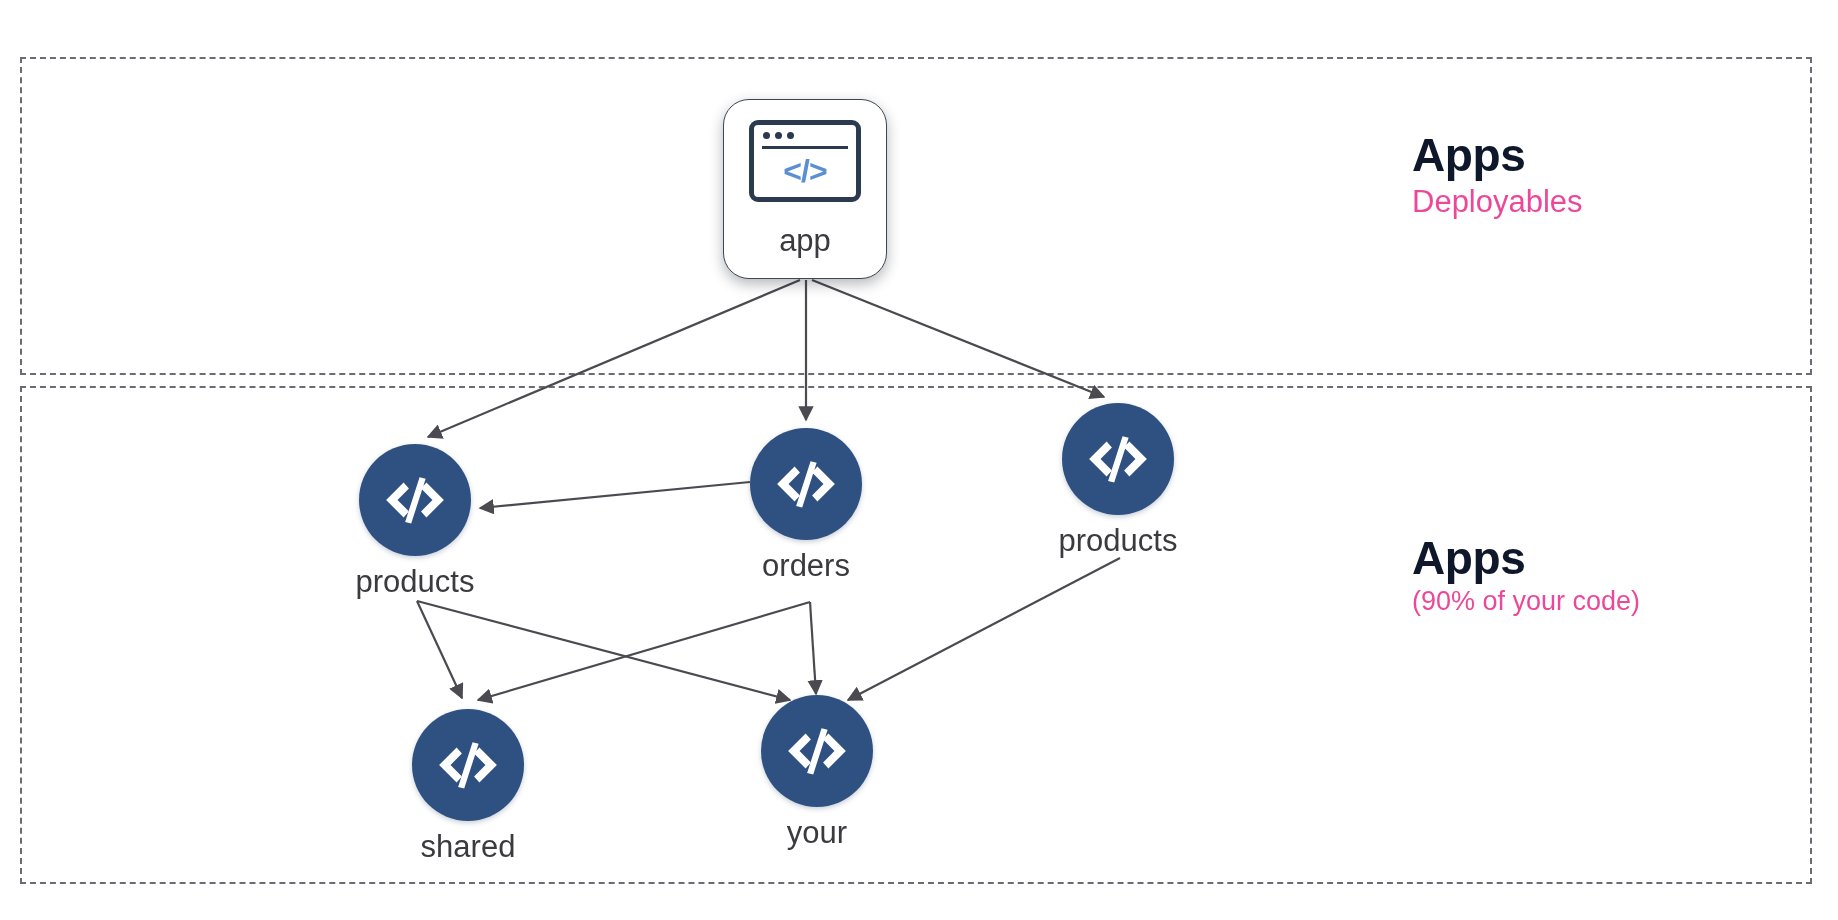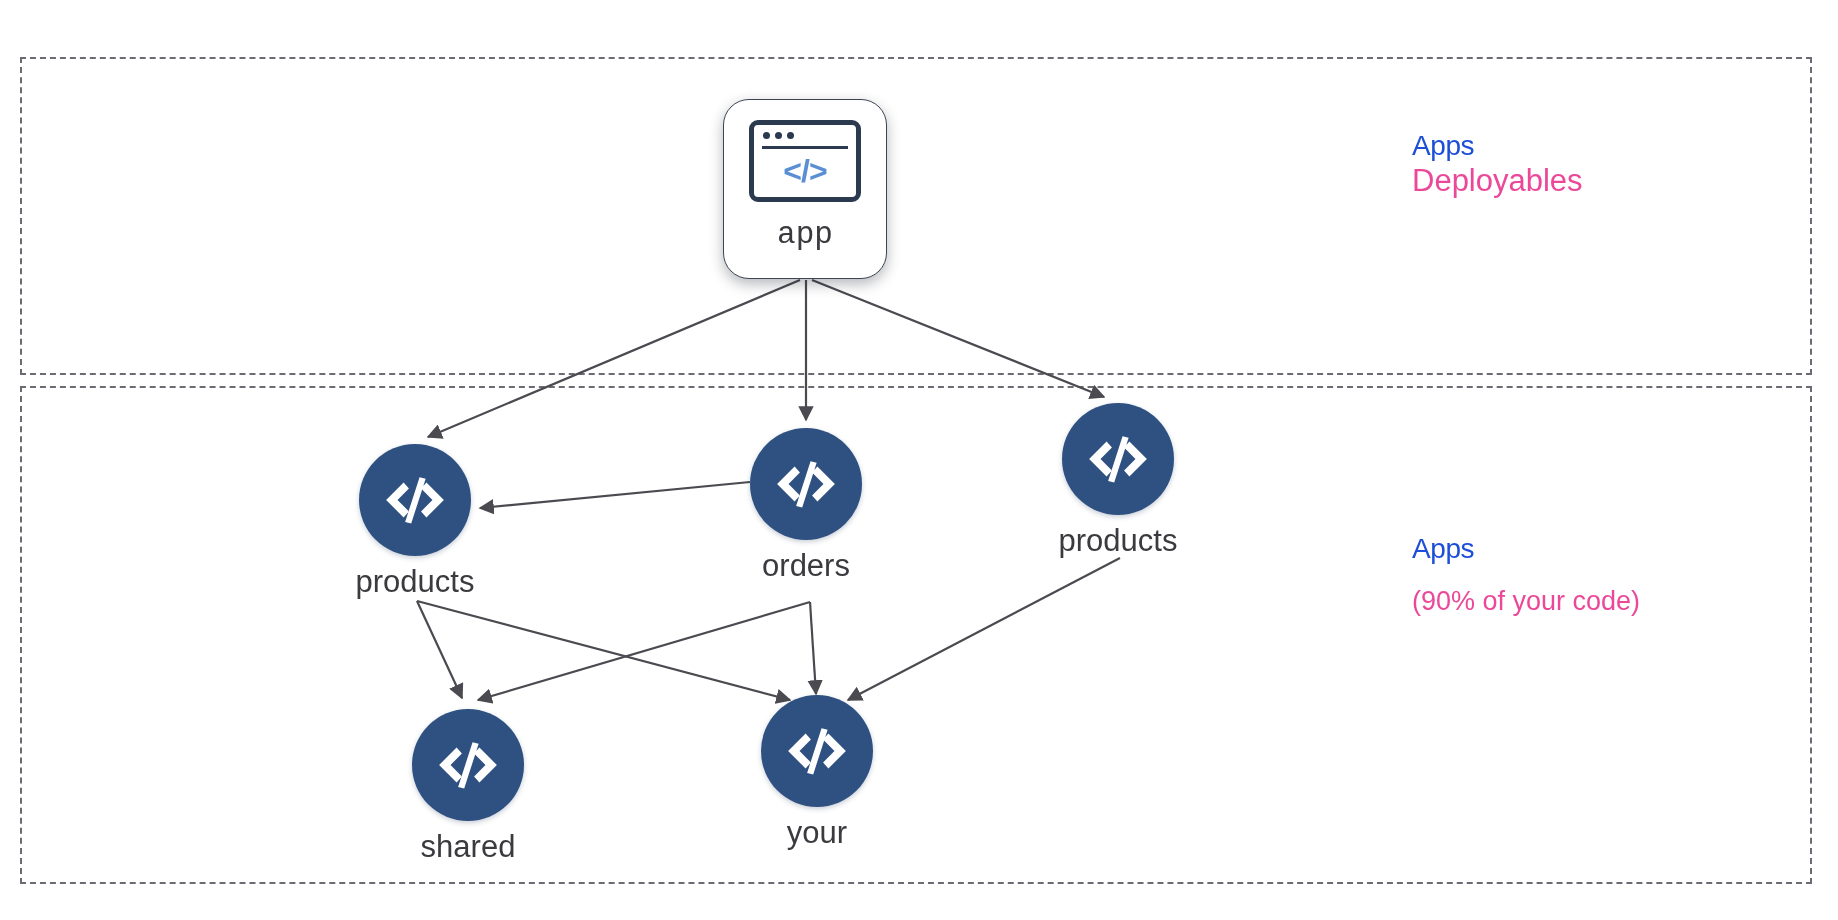--- a/index.html
+++ b/index.html
@@ -30,34 +30,34 @@
   #zone-apps { left: 20px;  top: 57px;  width: 1792px; height: 318px; }
   #zone-libs { left: 20px;  top: 386px; width: 1792px; height: 498px; }
 
   
   .zone-caption {
     position: absolute;
     color: #3f3f44;
     line-height: 1.12;
   }
   .zone-caption .cap-title {
-    font-size: 28px;
-    font-weight: normal;
+    font-size: 46px;
+    font-weight: bold;
     letter-spacing: -0.4px;
     display: block;
-    color: #1d4ed8;
+    color: #0f172a;
   }
   .zone-caption .cap-sub {
     font-size: 31px;
     font-weight: normal;
     display: block;
     color: #ec4899;
     margin-top: 3px;
   }
-  .zone-caption.small .cap-sub { font-size: 27px; margin-top: 22px; }
+  .zone-caption.small .cap-sub { font-size: 27px; margin-top: 1px; }
 
   #caption-apps { left: 1412px; top: 130px; }
   #caption-libs { left: 1412px; top: 533px; }
 
   
   #edges {
     position: absolute;
     left: 0; top: 0;
     width: 1838px; height: 920px;
     pointer-events: none;
@@ -112,24 +112,23 @@
     position: absolute;
     left: 0; right: 0; top: 28px;
     text-align: center;
     font-family: "Liberation Sans", sans-serif;
     font-size: 32px;
     font-weight: bold;
     color: #5b8fd4;
     letter-spacing: -1px;
   }
   #app-label {
-    margin-top: 15px;
+    margin-top: 21px;
     font-size: 31px;
     color: #3a3a3f;
-    font-family: Liberation Mono, monospace;
   }
 
   
   .lib-node {
     position: absolute;
     width: 0; height: 0;
   }
   .lib-circle {
     position: absolute;
     border-radius: 50%;

